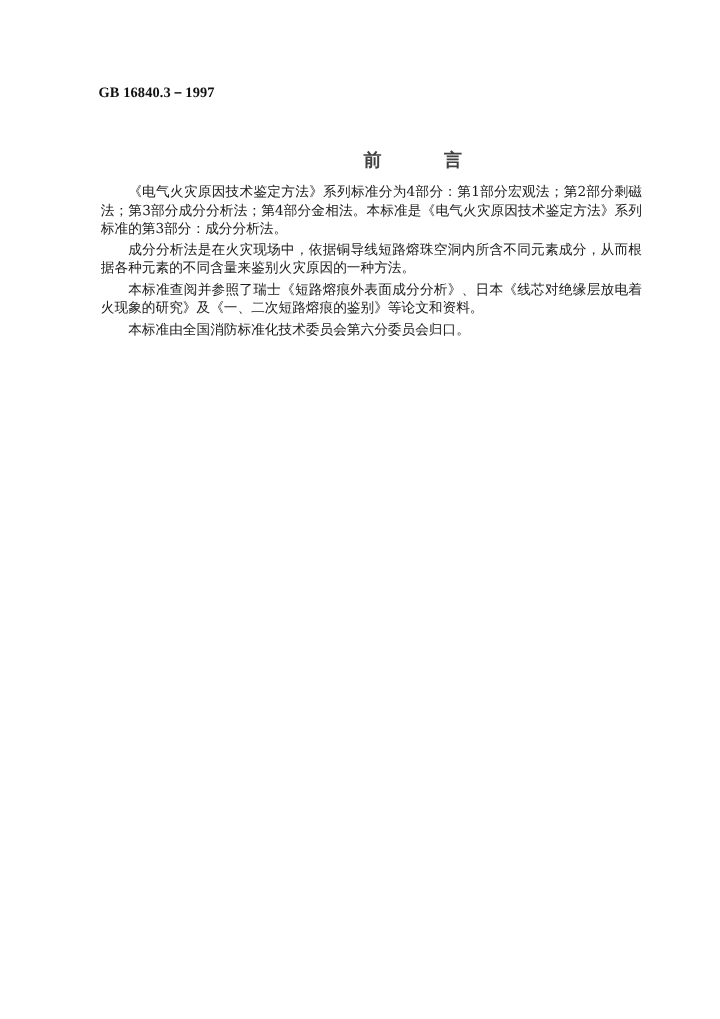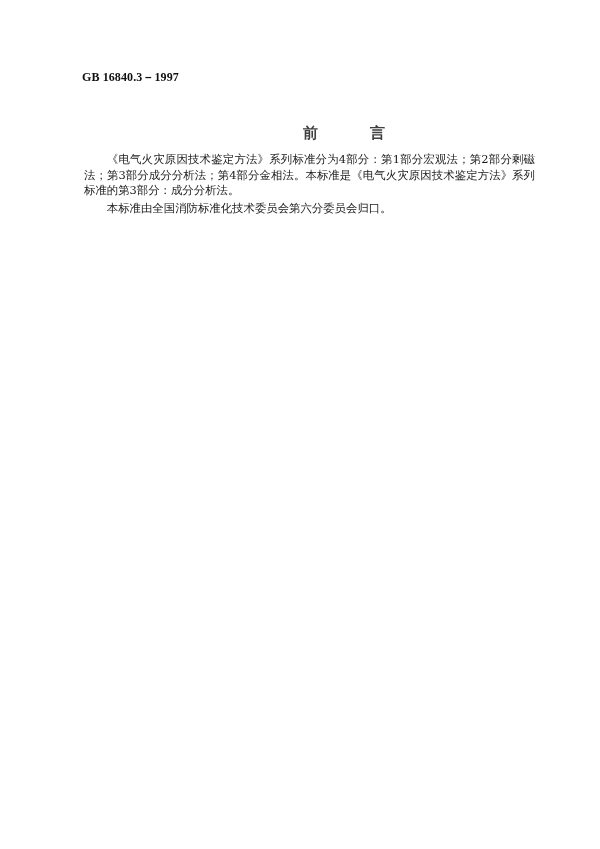--- a/index.html
+++ b/index.html
@@ -68,15 +68,17 @@
 
 <div class="page">
   <div class="std-code">GB 16840.3－1997</div>
 
   <div class="title">
     <span>前</span><span class="gap"></span><span>言</span>
   </div>
 
   <div class="body">
     <p>《电气火灾原因技术鉴定方法》系列标准分为4部分：第1部分宏观法；第2部分剩磁法；第3部分成分分析法；第4部分金相法。本标准是《电气火灾原因技术鉴定方法》系列标准的第3部分：成分分析法。</p>
+    <p>成分分析法是在火灾现场中，依据铜导线短路熔珠空洞内所含不同元素成分，从而根据各种元素的不同含量来鉴别火灾原因的一种方法。</p>
+    <p>本标准查阅并参照了瑞士《短路熔痕外表面成分分析》、日本《线芯对绝缘层放电着火现象的研究》及《一、二次短路熔痕的鉴别》等论文和资料。</p>
     <p>本标准由全国消防标准化技术委员会第六分委员会归口。</p>
   </div>
 </div>
 
 </body></html>

